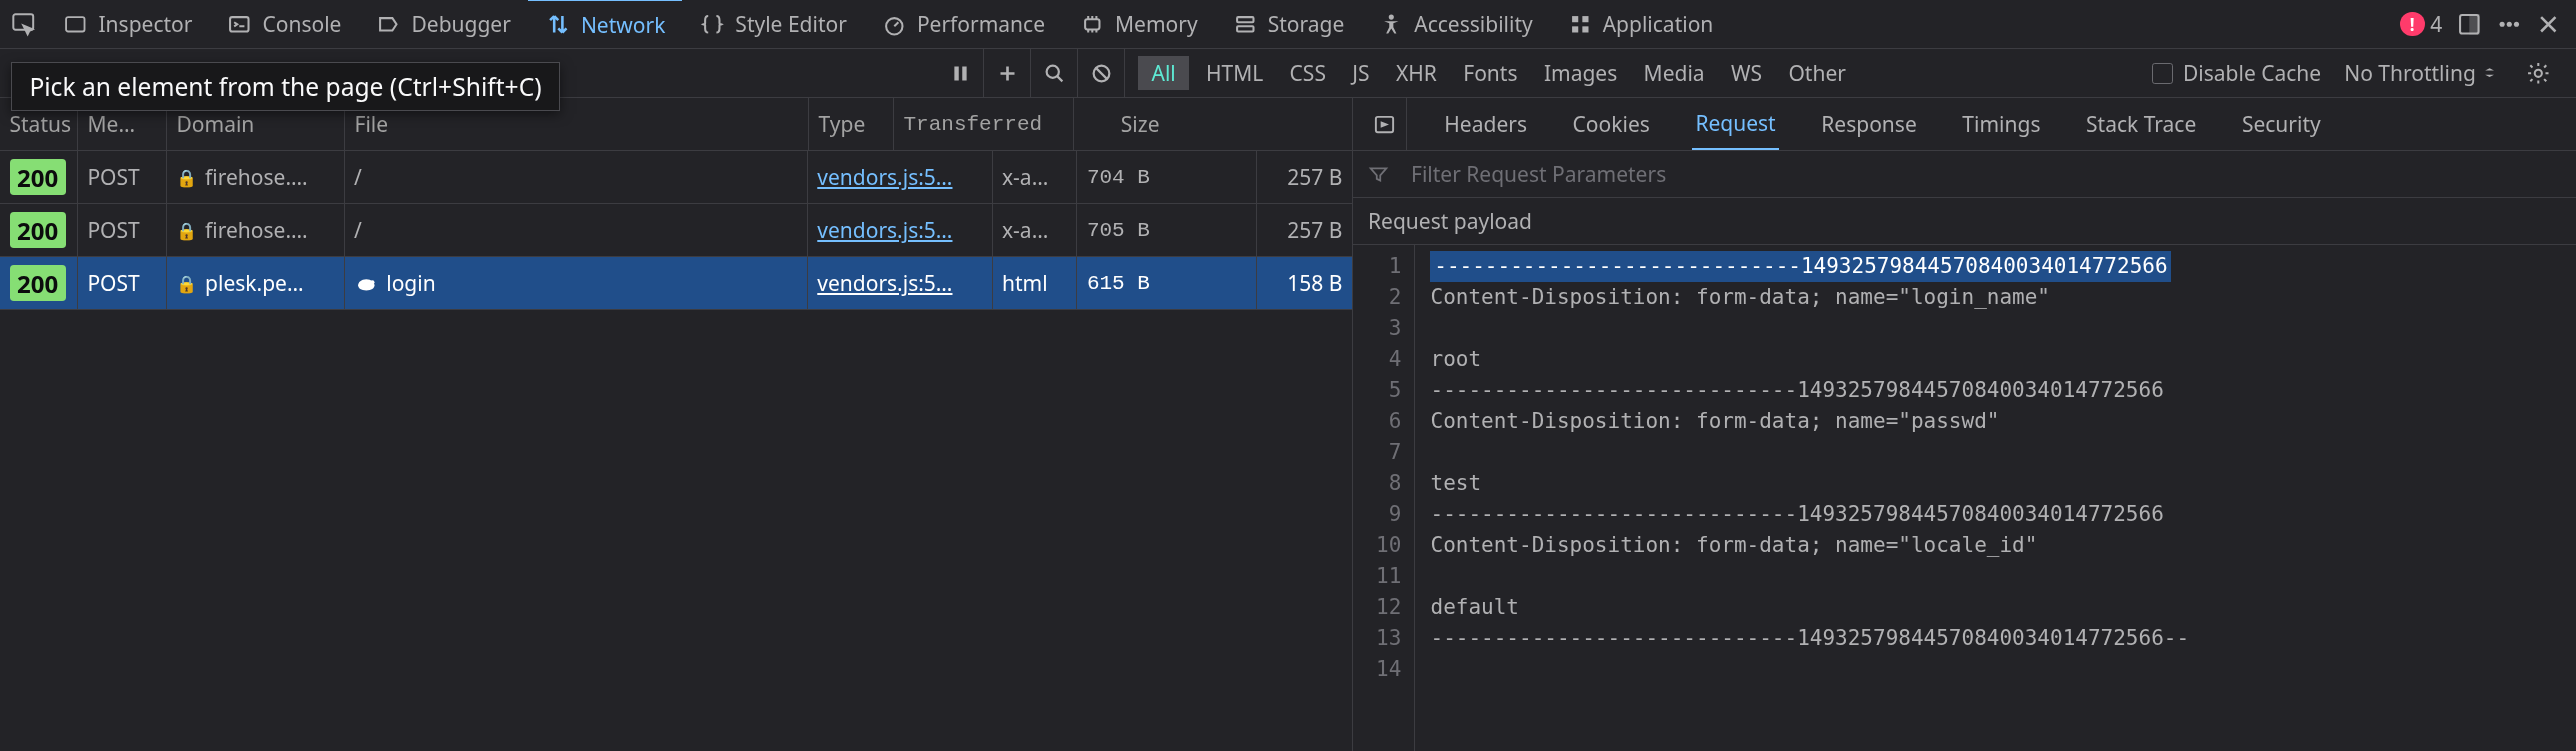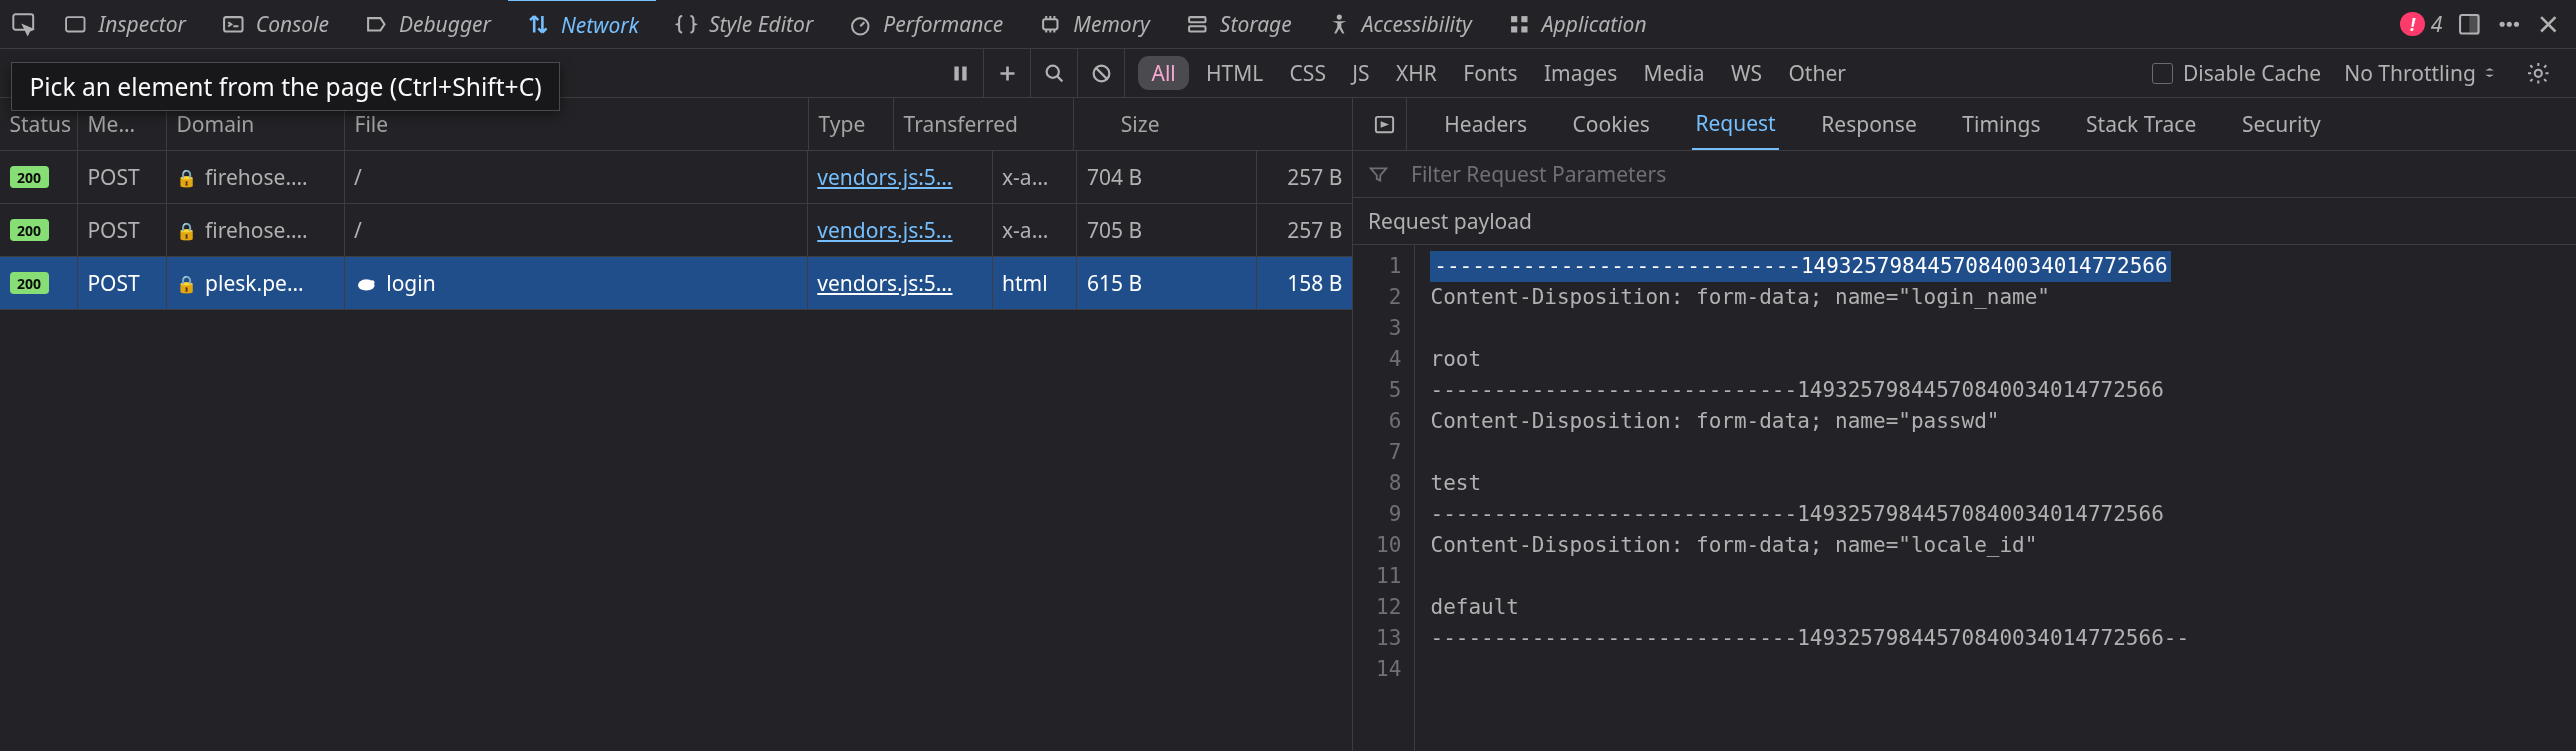--- a/index.html
+++ b/index.html
@@ -12,21 +12,20 @@
   height: 751px;
   overflow: hidden;
 }
 .toolbar {
   display: flex;
   align-items: center;
   height: 49px;
   background: #232327;
   border-bottom: 0.9px solid #3c3c41;
   position: relative;
-  font-style: italic;
 }
 .tool-tab {
   display: flex;
   align-items: center;
   gap: 9.5px;
   padding: 0 17px;
   height: 100%;
   cursor: pointer;
   color: #b1b1b3;
 }
@@ -75,21 +74,21 @@
   display: inline-flex; align-items: center; justify-content: center;
   cursor: pointer;
   border-right: 0.9px solid #3c3c41;
 }
 .filter-chip {
   padding: 0 13.2px; height: 100%;
   display: inline-flex; align-items: center;
   cursor: pointer;
   color: #b1b1b3;
 }
-.filter-chip.active { background: #4a4a4f; color: #f9a8d4; border-radius: 11px; margin: 5.7px 3.8px; height: 34px; }
+.filter-chip.active { background: #4a4a4f; color: #5eead4; border-radius: 0; margin: 5.7px 3.8px; height: 34px; }
 .fb-right {
   margin-left: auto; display: flex; align-items: center; gap: 23px; padding-right: 19px; height:100%;
 }
 .checkbox {
   width: 21px; height: 21px; border: 1.9px solid #6a6a6f; border-radius: 2.8px; display:inline-block;
 }
 .throttle { display:flex; align-items:center; gap:7px; cursor:pointer; }
 .gear-icon { width: 38px; display:flex;align-items:center;justify-content:center;cursor:pointer; }
 
 .main {
@@ -110,25 +109,25 @@
 .net-row.selected { background: #204e8a; color: #fff; }
 .net-row.selected .link { color: #fff; }
 .col { padding: 0 9.5px; white-space: nowrap; overflow: hidden; text-overflow: ellipsis; border-right: 0.9px solid #3c3c41; height: 100%; display:flex; align-items:center; }
 .col:last-child { border-right: none; }
 .c-status { width: 78px; }
 .c-method { width: 89px; }
 .c-domain { width: 178px; gap:7.6px;}
 .c-file { width: 464px; }
 .c-initiator { width: 185px; }
 .c-type { width: 85px; }
-.c-transferred { width: 180px; }
+.c-transferred { width: 180px; font-family: Liberation Mono, monospace; }
 .c-size { width: 95px; justify-content:flex-end; }
 .status-badge {
   background: #86de74; color: #0c0c0d; font-weight: bold;
-  padding: 1.9px 7.6px; border-radius: 3.8px; font-size: 14px;
+  padding: 1.9px 7.6px; border-radius: 3.8px; font-size: 24px;
 }
 .lock-icon { color: #8f8f93; font-size: 17px; }
 .link { color: #75bfff; text-decoration: underline; cursor: pointer; }
 .turtle-icon { width:24.6px;height:24.6px;fill:#fff;margin-right:7.6px; }
 
 .detail-tabs {
   display: flex; align-items: center; height: 53px;
   border-bottom: 0.9px solid #3c3c41;
   padding-left: 9.5px; gap: 34px;
 }

